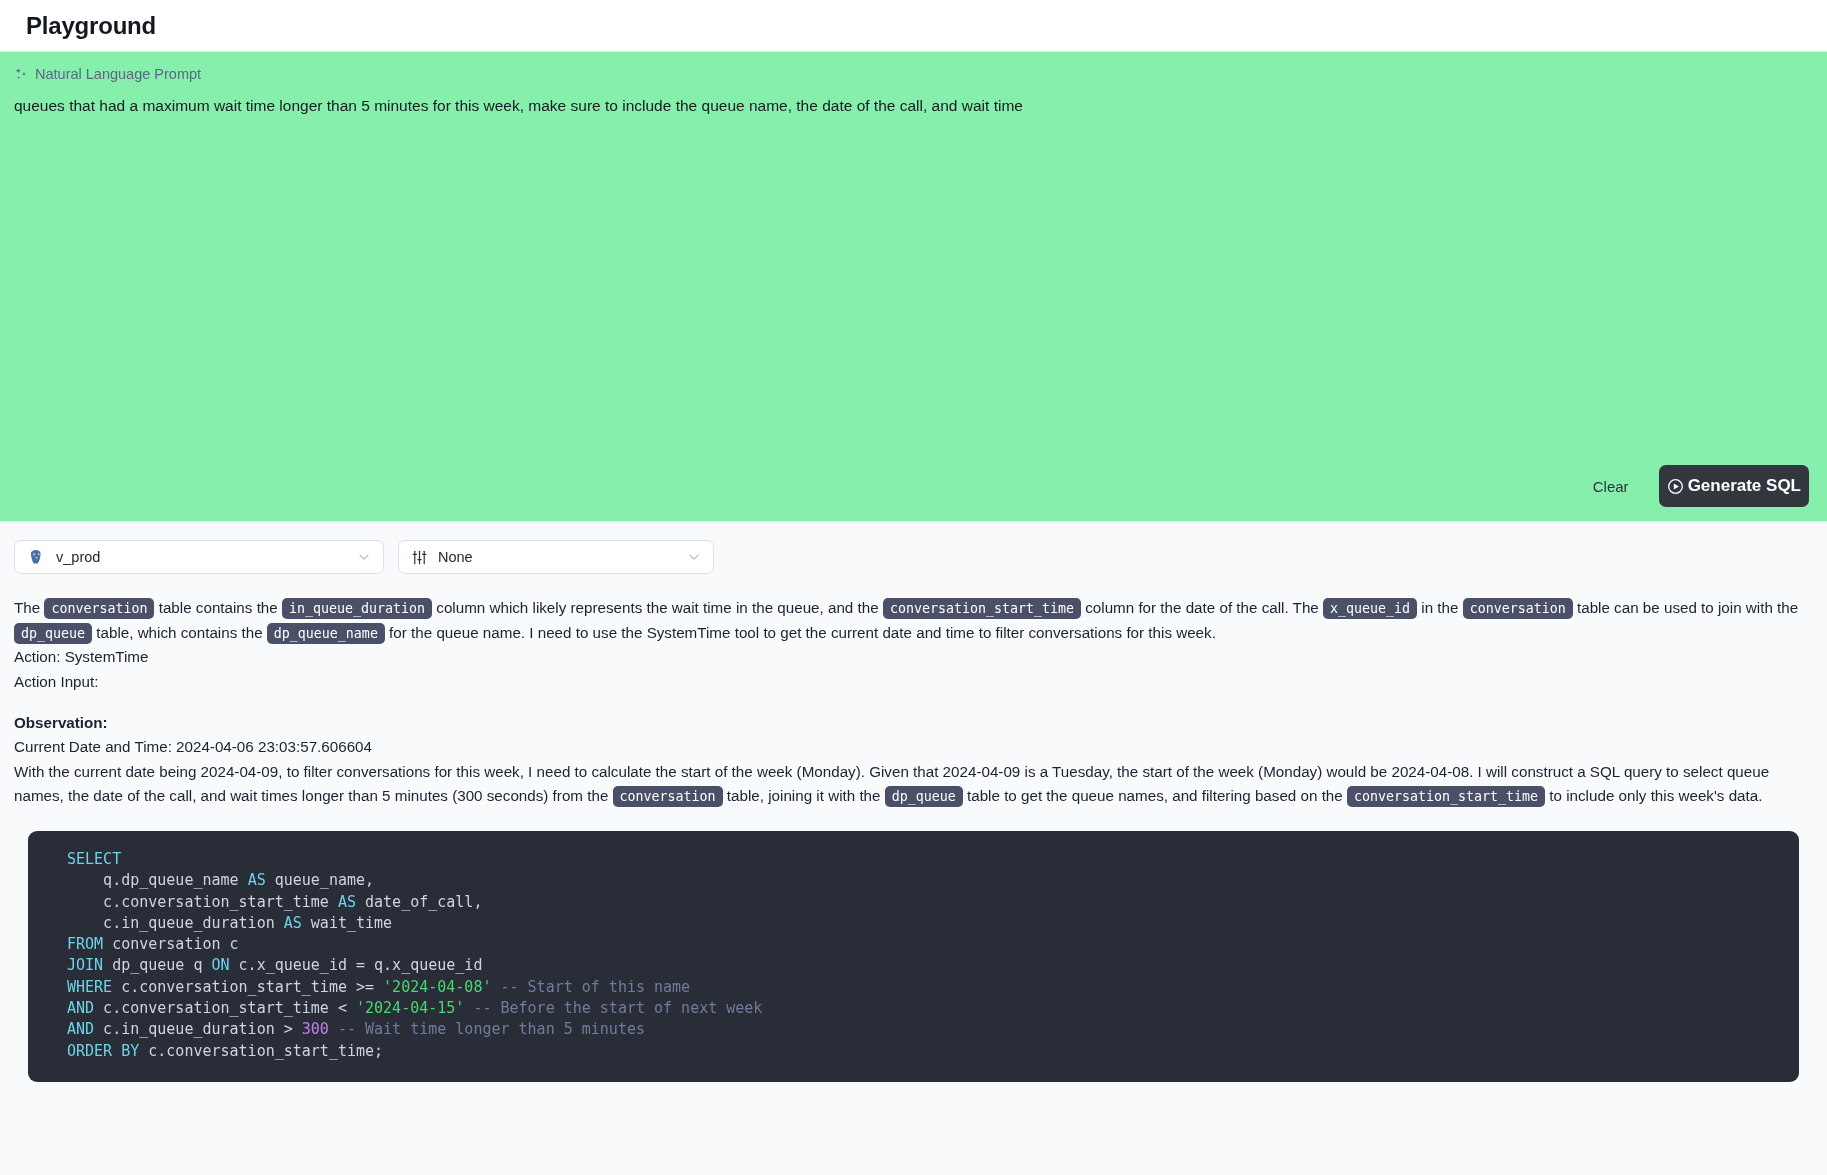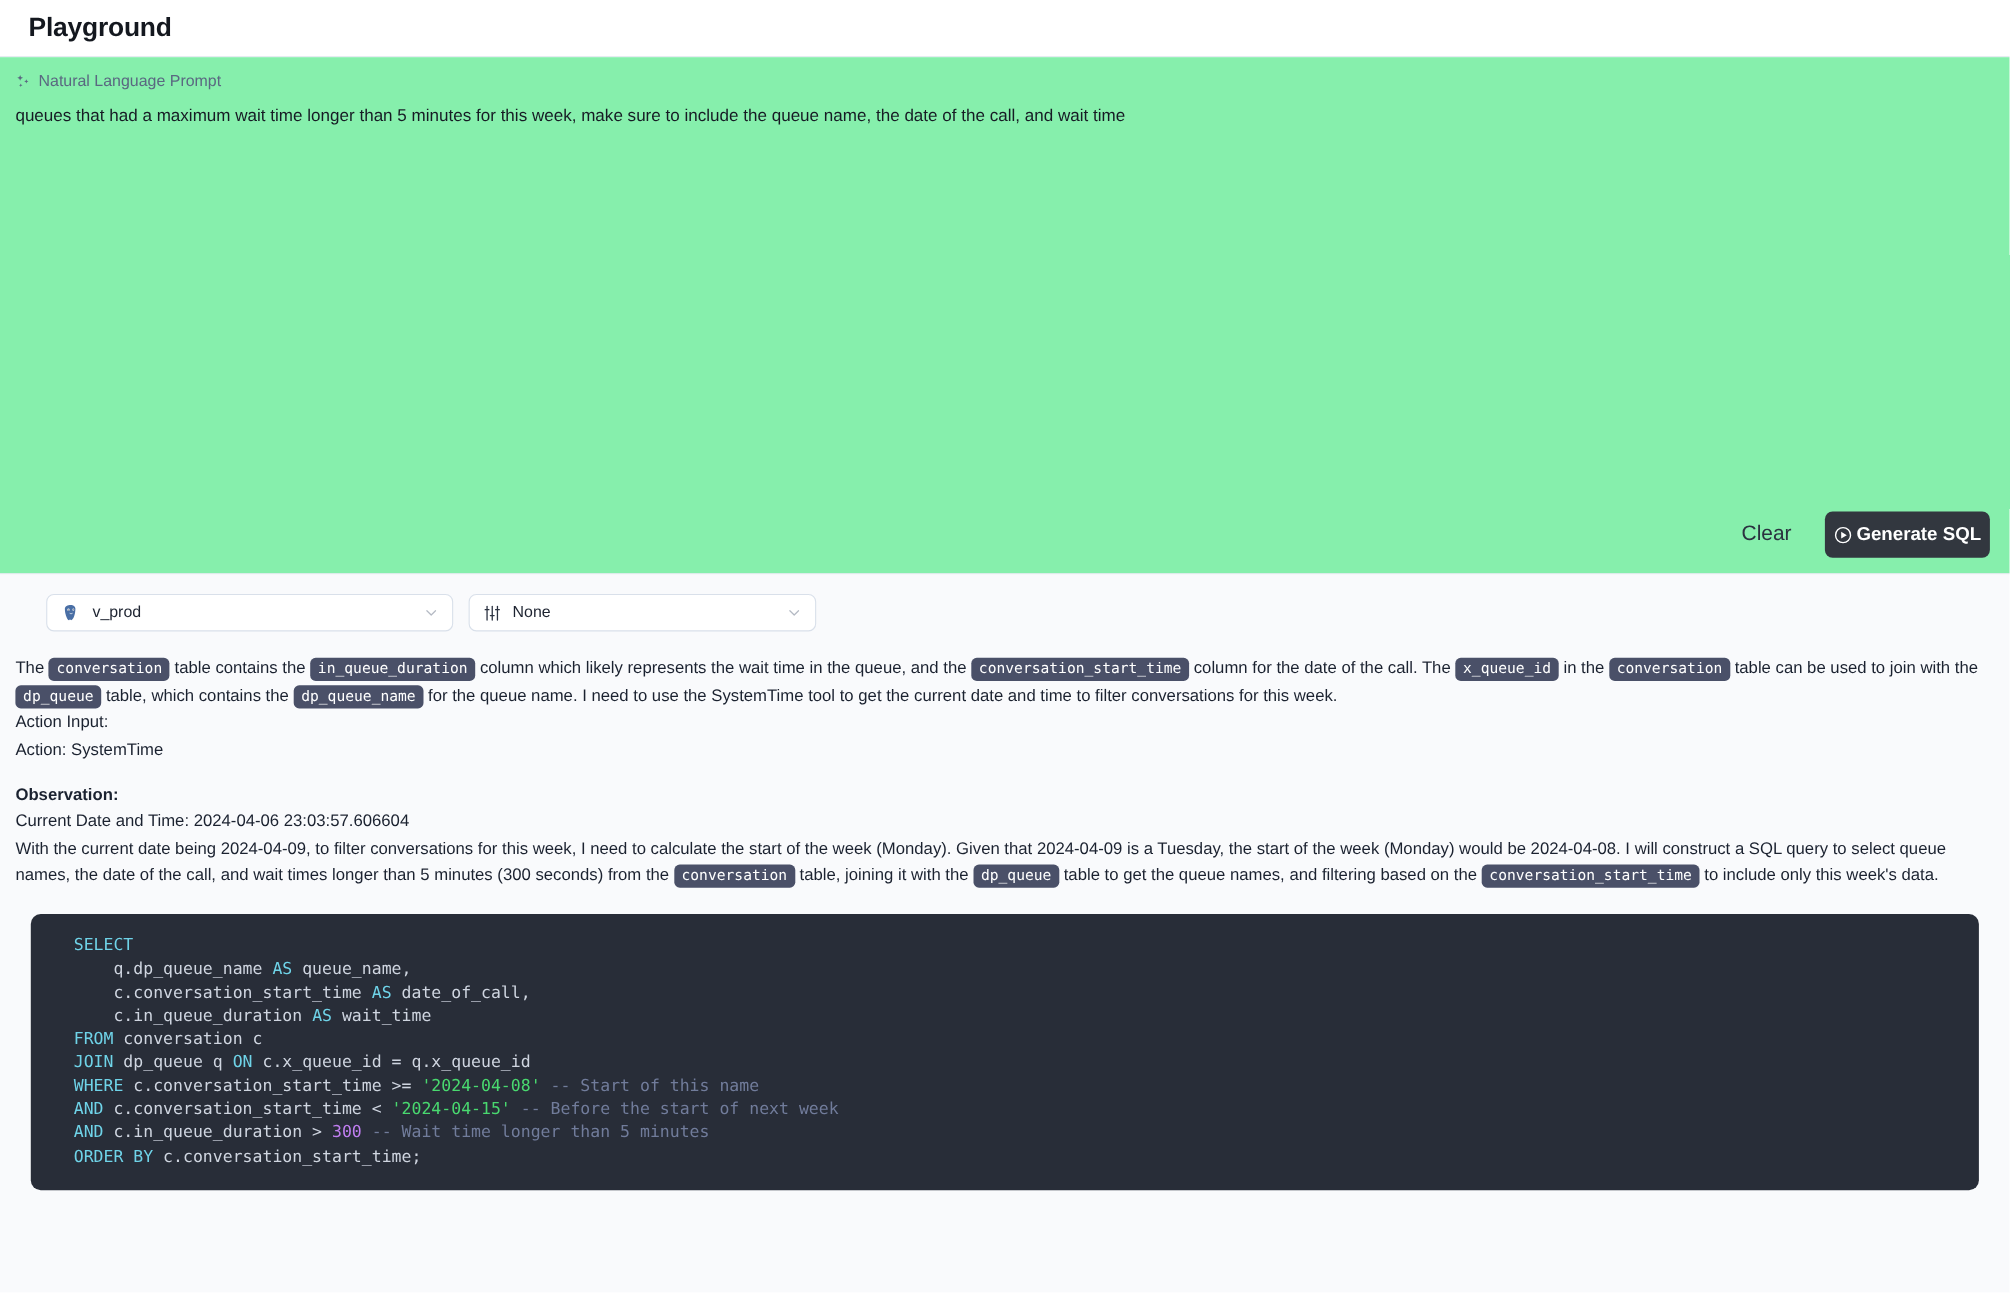--- a/index.html
+++ b/index.html
@@ -48,21 +48,21 @@
     padding: 0;
     width: 100%;
   }
   .prompt-actions {
     position: absolute; right: 18px; bottom: 14px;
     display: flex; align-items: center; gap: 22px;
   }
   .clear-btn {
     background: none; border: none; cursor: pointer;
     font-family: "Liberation Sans", sans-serif;
-    font-size: 19px; color: #2b3240; padding: 6px 8px;
+    font-size: 15px; color: #2b3240; padding: 6px 8px;
   }
   .generate-btn {
     display: inline-flex; align-items: center; gap: 4px;
     background: #32373f; color: #ffffff;
     border: none; border-radius: 7px; cursor: pointer;
     font-family: "Liberation Sans", sans-serif;
     font-size: 17px; font-weight: bold;
     padding: 11px 8px;
   }
   .play-icon { display: inline-flex; width: 17px; height: 17px; }
@@ -79,21 +79,21 @@
   .select {
     display: flex; align-items: center;
     background: #ffffff;
     border: 1px solid #d9e0ea;
     border-radius: 7px;
     height: 34px;
     padding: 0 12px;
     cursor: pointer;
     position: relative;
   }
-  .select.db { width: 370px; margin-left: 28px; }
+  .select.db { width: 370px; }
   .select.model { width: 316px; }
   .select-icon { display: inline-flex; margin-right: 10px; flex: 0 0 auto; }
   .select-text { font-size: 14.5px; color: #1d2330; flex: 1 1 auto; }
   .chev { display: inline-flex; opacity: .5; }
 
   
   .explanation {
     font-size: 15.2px; color: #1b2230;
     line-height: 1.62;
     max-width: 1800px;
@@ -207,22 +207,22 @@
         <span class="chev">
           <svg viewBox="0 0 16 16" width="14" height="14">
             <path d="M3.5 6 L8 10.4 L12.5 6" fill="none" stroke="#6b7689" stroke-width="1.3" stroke-linecap="round" stroke-linejoin="round"></path>
           </svg>
         </span>
       </div>
     </div>
 
     <div class="explanation">
       <p>The <code class="chip">conversation</code> table contains the <code class="chip">in_queue_duration</code> column which likely represents the wait time in the queue, and the <code class="chip">conversation_start_time</code> column for the date of the call. The <code class="chip">x_queue_id</code> in the <code class="chip">conversation</code> table can be used to join with the <code class="chip">dp_queue</code> table, which contains the <code class="chip">dp_queue_name</code> for the queue name. I need to use the SystemTime tool to get the current date and time to filter conversations for this week.</p>
+      <p>Action: SystemTime</p>
       <p>Action Input:</p>
-      <p>Action: SystemTime</p>
       <div class="gap"></div>
       <p class="bold">Observation:</p>
       <p>Current Date and Time: 2024-04-06 23:03:57.606604</p>
       <p>With the current date being 2024-04-09, to filter conversations for this week, I need to calculate the start of the week (Monday). Given that 2024-04-09 is a Tuesday, the start of the week (Monday) would be 2024-04-08. I will construct a SQL query to select queue names, the date of the call, and wait times longer than 5 minutes (300 seconds) from the <code class="chip">conversation</code> table, joining it with the <code class="chip">dp_queue</code> table to get the queue names, and filtering based on the <code class="chip">conversation_start_time</code> to include only this week's data.</p>
     </div>
 
     <div class="code-block">
       <pre><span class="kw">SELECT</span>
     q.dp_queue_name <span class="kw">AS</span> queue_name,
     c.conversation_start_time <span class="kw">AS</span> date_of_call,

